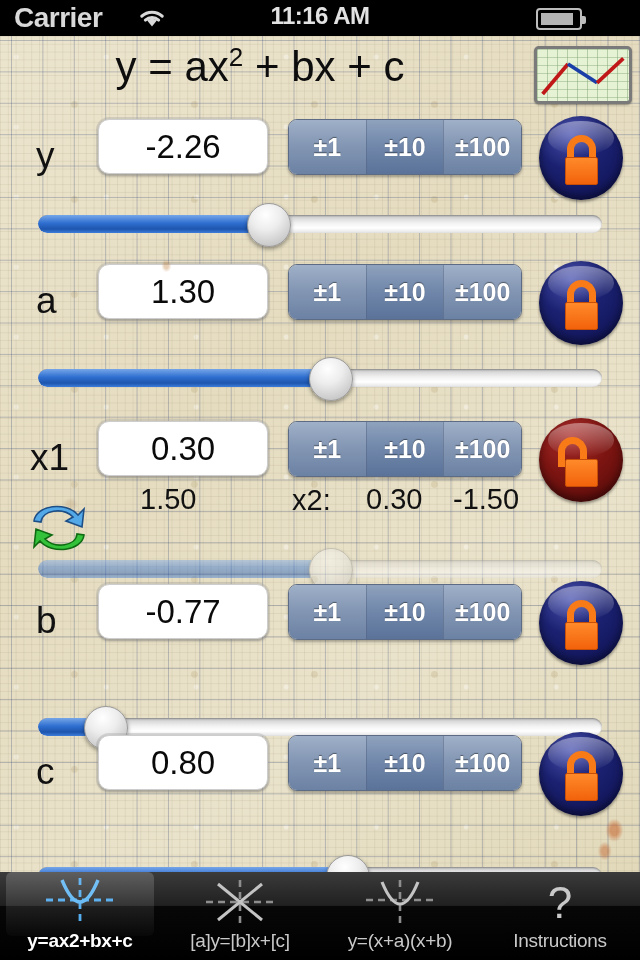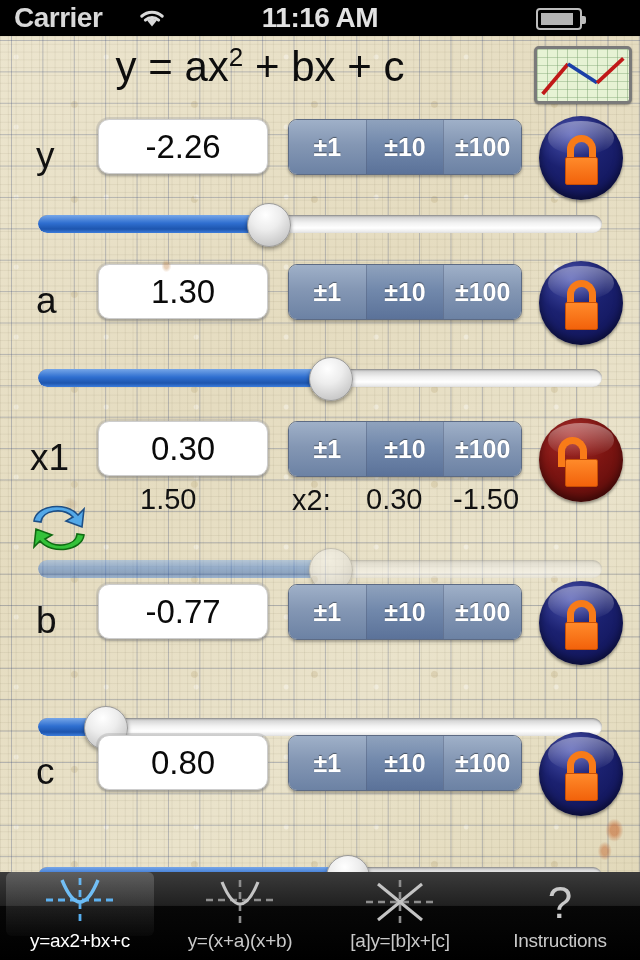--- a/index.html
+++ b/index.html
@@ -17,21 +17,21 @@
     position:absolute; left:0; top:0; width:592px; height:36px;
     background:#000; color:#d8d8d8;
   }
   #carrier {
     position:absolute; left:14px; top:2px;
     font-size:28px; font-weight:bold; letter-spacing:-0.5px; color:#d9d9d9;
   }
   #wifi { position:absolute; left:135px; top:6px; width:34px; height:24px; }
   #clock {
     position:absolute; left:0; top:2px; width:640px; text-align:center;
-    font-size:28px; font-weight:bold; color:#e2e2e2; letter-spacing:-0.5px;
+    font-size:24px; font-weight:bold; color:#e2e2e2; letter-spacing:-0.5px;
   }
   #battery {
     position:absolute; right:10px; top:8px; width:46px; height:22px;
     border:2px solid #bdbdbd; border-radius:4px;
   }
   #battery::after {
     content:""; position:absolute; right:-6px; top:6px; width:4px; height:8px;
     background:#bdbdbd; border-radius:0 2px 2px 0;
   }
   #batteryfill {
@@ -191,21 +191,21 @@
   .tab .ico { width:96px; height:52px; }
   .tab .lbl {
     font-size:19px; color:#c9c9c9; margin-top:2px; white-space:nowrap;
     letter-spacing:-0.3px;
   }
   .tab.active::before {
     content:""; position:absolute; left:6px; right:6px; top:0; height:64px;
     background:linear-gradient(180deg, rgba(255,255,255,.18), rgba(255,255,255,.02));
     border-radius:6px;
   }
-  .tab.active .lbl { color:#ffffff; font-weight:normal; }
+  .tab.active .lbl { color:#ffffff; font-weight:bold; }
 </style>
 </head>
 <body>
 
 <div id="screen">
 
   <div id="statusbar">
     <div id="carrier">Carrier</div>
     <svg id="wifi" viewBox="0 0 34 24">
       <path d="M17 20.5 L12.2 14.6 a7.6 7.6 0 0 1 9.6 0 Z" fill="#d9d9d9"></path>
@@ -359,38 +359,38 @@
       <svg class="ico" viewBox="0 0 96 52">
         <path d="M14 24 H82" stroke="#4aa8ee" stroke-width="2.8" stroke-dasharray="7 5"></path>
         <path d="M48 2 V50" stroke="#4aa8ee" stroke-width="2.8" stroke-dasharray="7 5"></path>
         <path d="M30 4 Q48 48 66 4" stroke="#5ab4f4" stroke-width="3.4" fill="none"></path>
       </svg>
       <div class="lbl">y=ax2+bx+c</div>
     </div>
 
     <div class="tab">
       <svg class="ico" viewBox="0 0 96 52">
-        <path d="M14 24 H82" stroke="#8e8e8e" stroke-width="2.6" stroke-dasharray="7 5"></path>
-        <path d="M48 4 V50" stroke="#8e8e8e" stroke-width="2.6" stroke-dasharray="7 5"></path>
-        <path d="M30 6 Q48 50 66 6" stroke="#c4c4c4" stroke-width="3.2" fill="none"></path>
-      </svg>
-      <div class="lbl">y=(x+a)(x+b)</div>
-    </div>
-
-    <div class="tab">
-      <svg class="ico" viewBox="0 0 96 52">
         <path d="M14 26 H82" stroke="#8e8e8e" stroke-width="2.6" stroke-dasharray="7 5"></path>
         <path d="M48 4 V50" stroke="#8e8e8e" stroke-width="2.6" stroke-dasharray="7 5"></path>
         <path d="M26 44 L70 8" stroke="#c4c4c4" stroke-width="3"></path>
         <path d="M26 8 L70 44" stroke="#c4c4c4" stroke-width="3"></path>
       </svg>
       <div class="lbl">[a]y=[b]x+[c]</div>
     </div>
 
     <div class="tab">
       <svg class="ico" viewBox="0 0 96 52">
+        <path d="M14 24 H82" stroke="#8e8e8e" stroke-width="2.6" stroke-dasharray="7 5"></path>
+        <path d="M48 4 V50" stroke="#8e8e8e" stroke-width="2.6" stroke-dasharray="7 5"></path>
+        <path d="M30 6 Q48 50 66 6" stroke="#c4c4c4" stroke-width="3.2" fill="none"></path>
+      </svg>
+      <div class="lbl">y=(x+a)(x+b)</div>
+    </div>
+
+    <div class="tab">
+      <svg class="ico" viewBox="0 0 96 52">
         <text x="48" y="42" text-anchor="middle" font-family="Liberation Sans, sans-serif" font-size="44" fill="#c9c9c9">?</text>
       </svg>
       <div class="lbl">Instructions</div>
     </div>
 
   </div>
 </div>
 
 </body></html>

